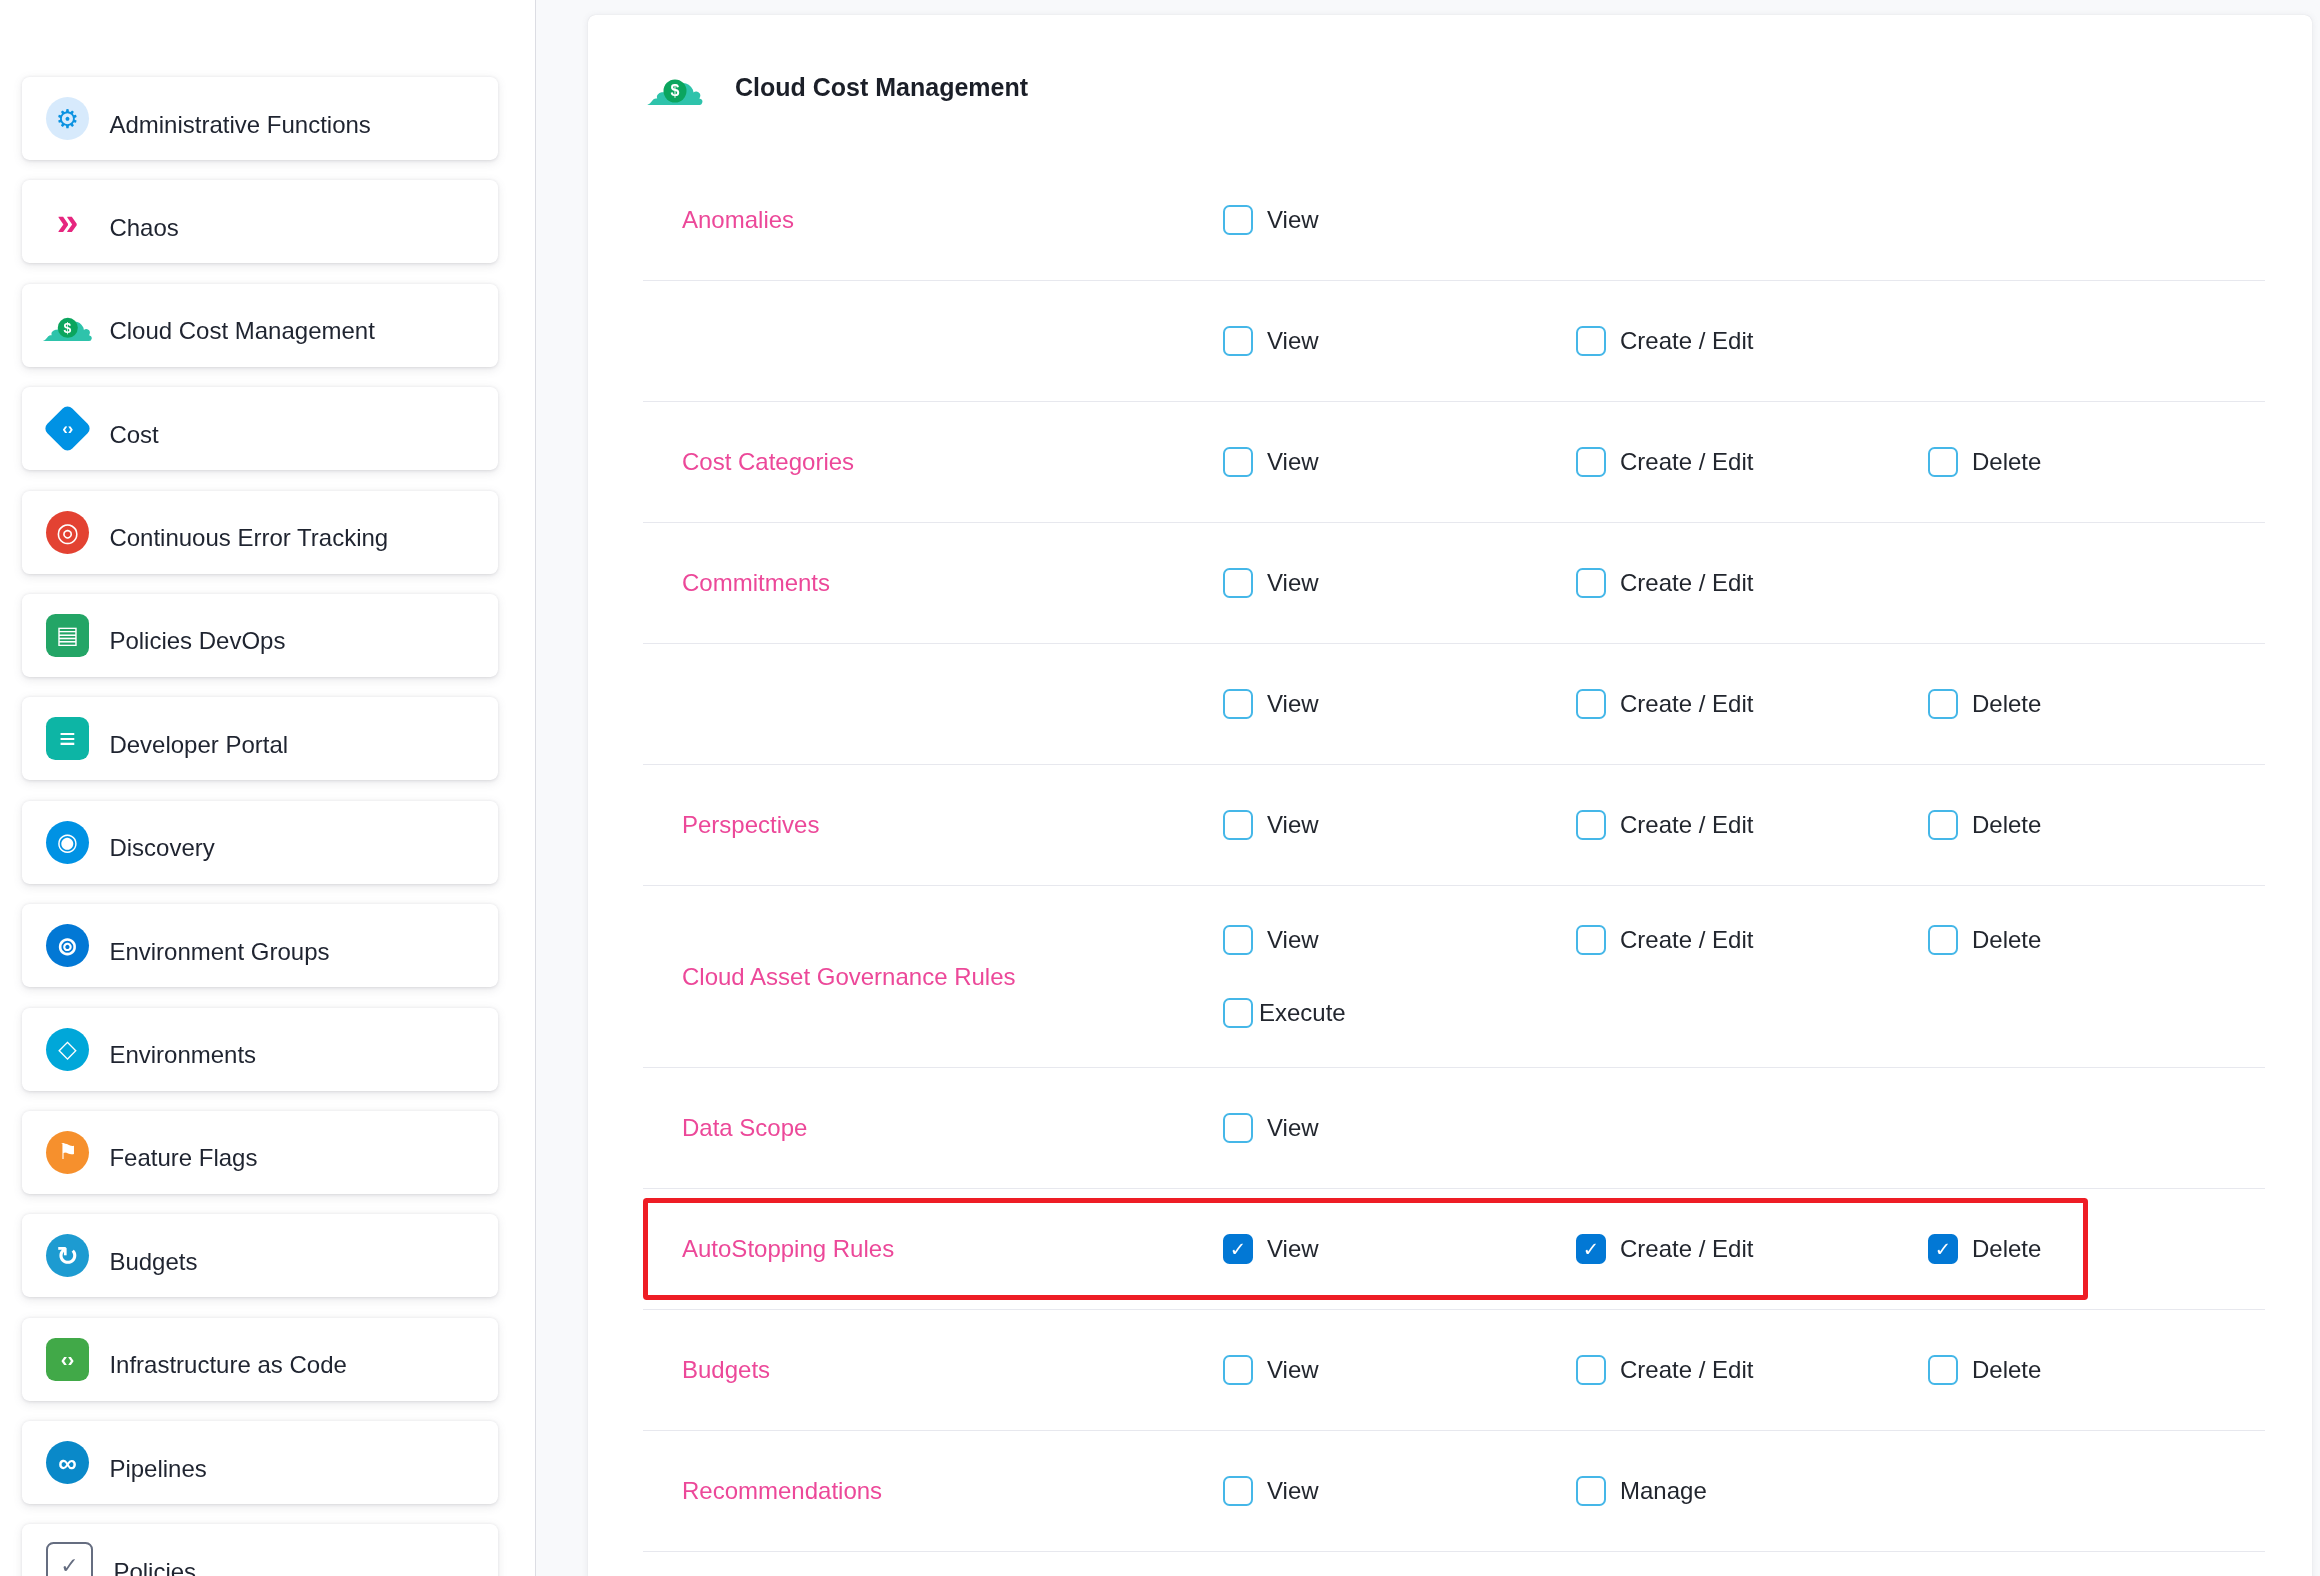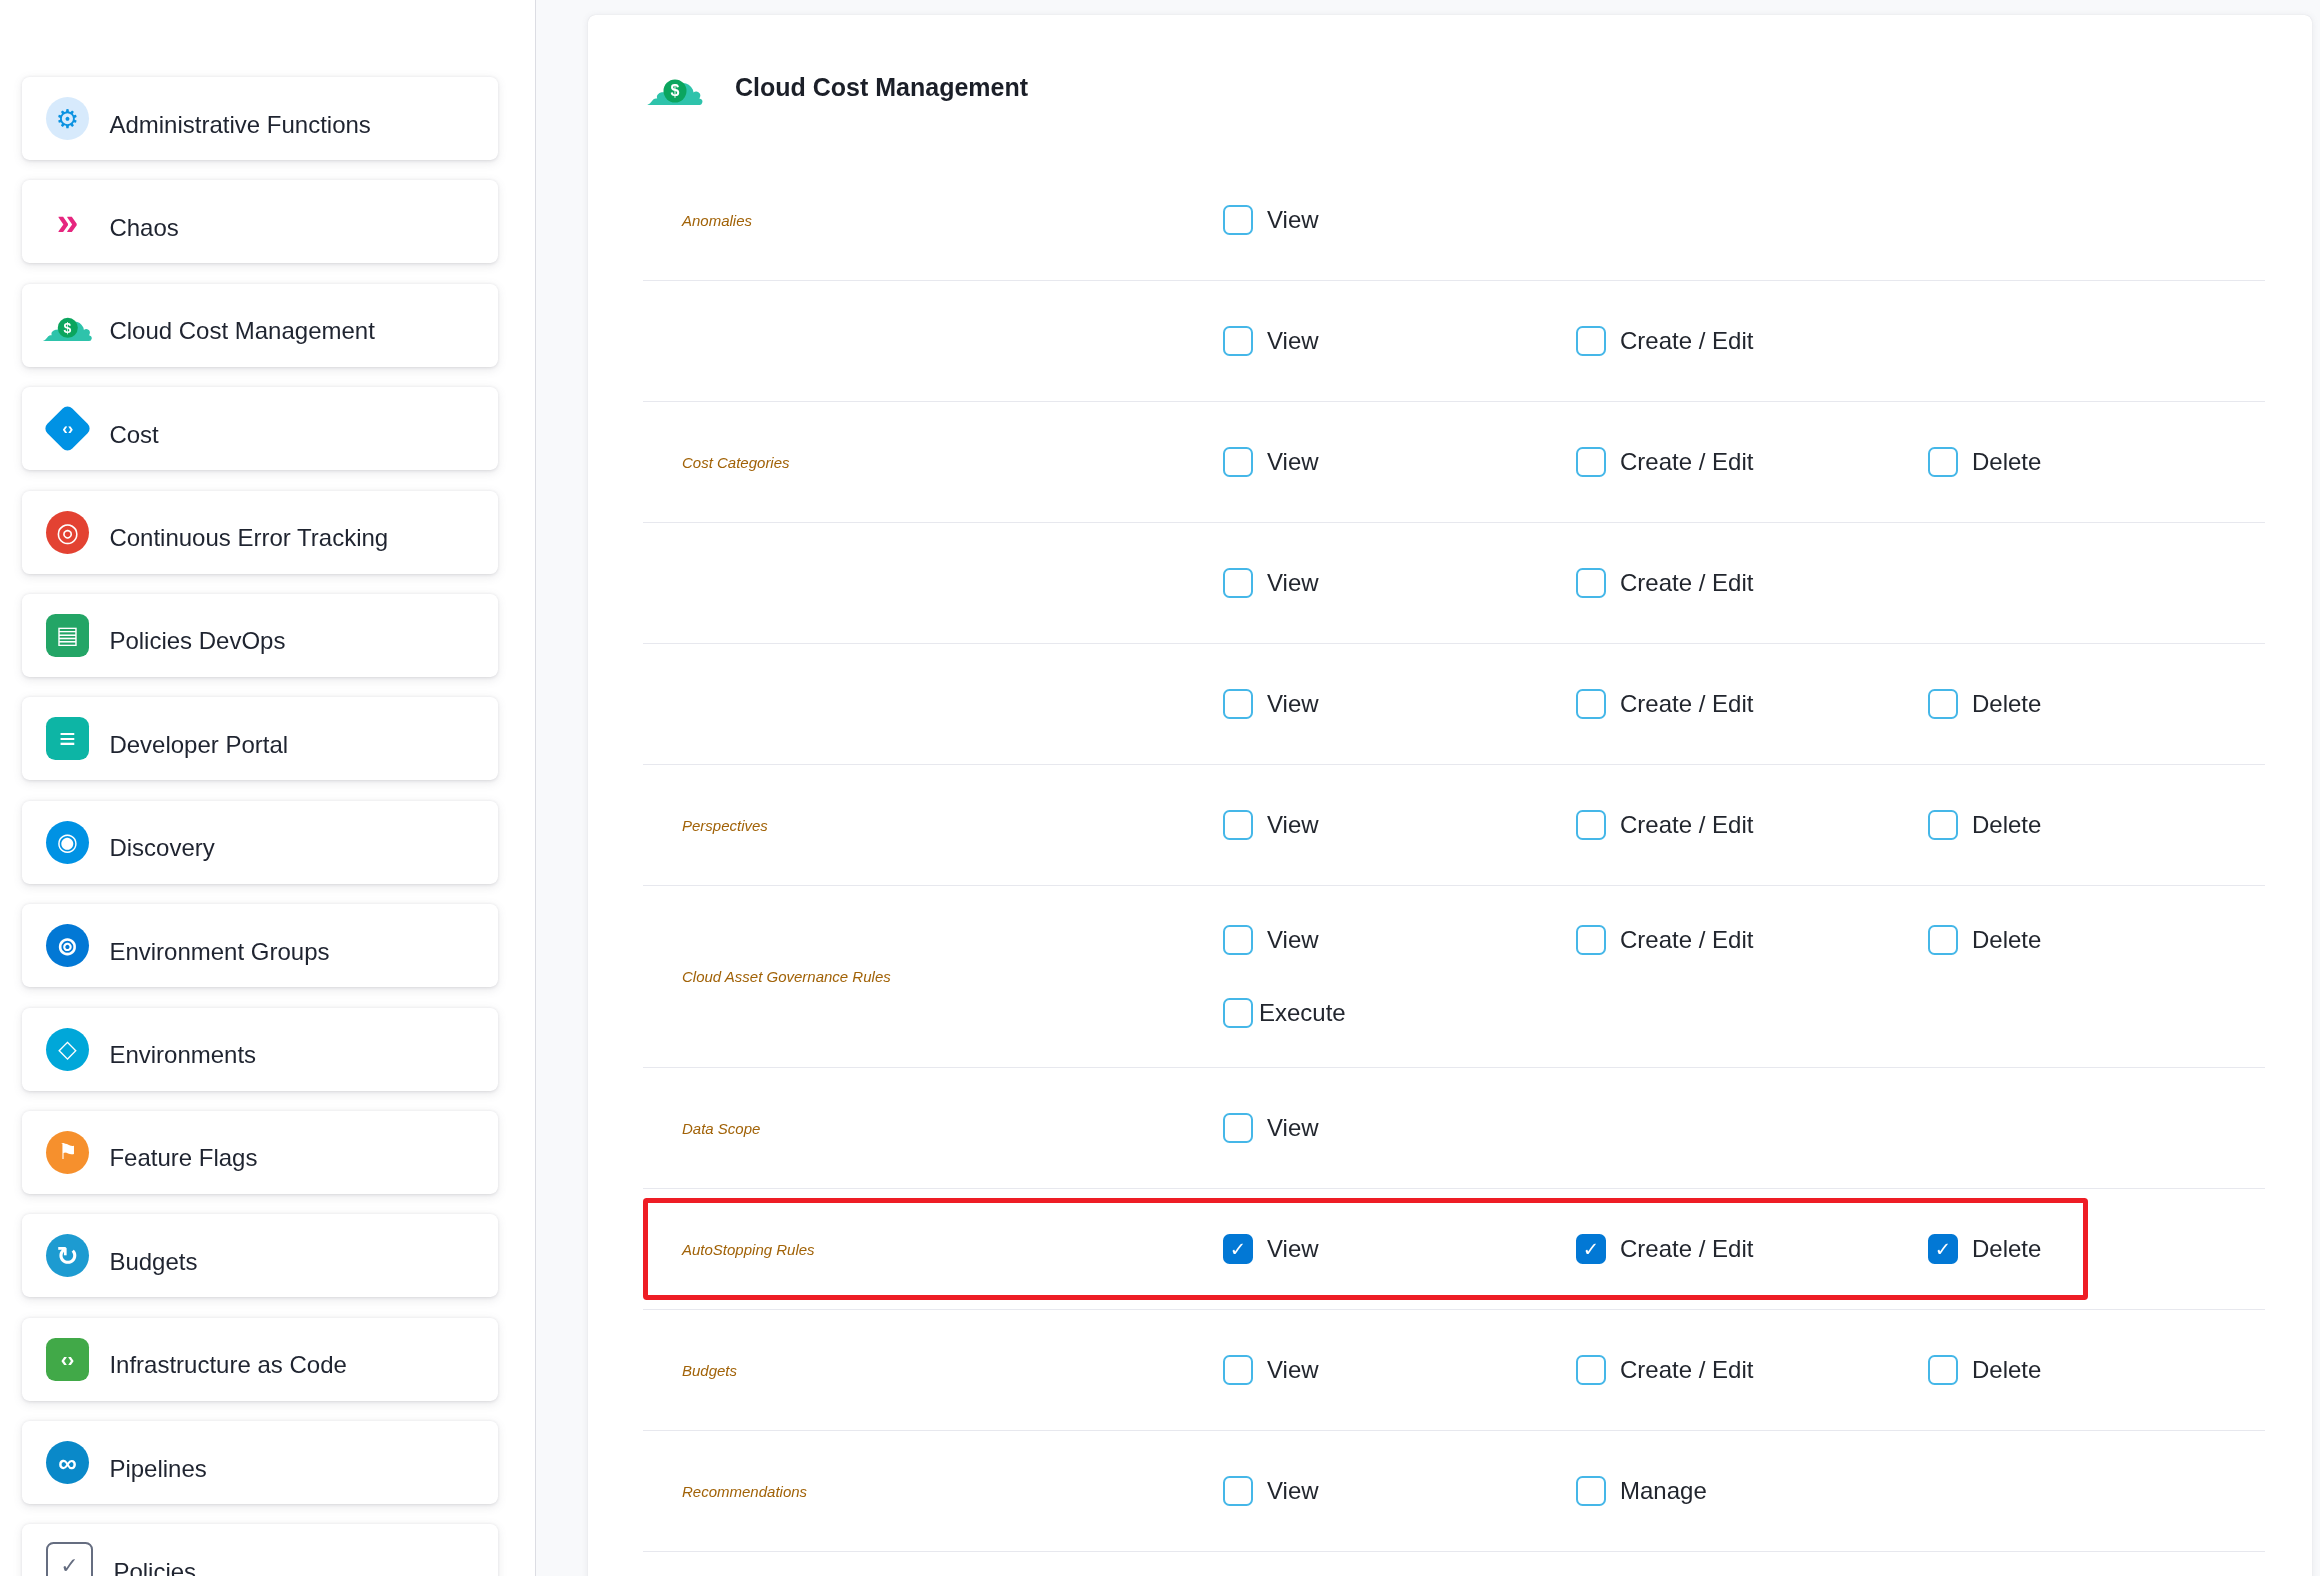--- a/index.html
+++ b/index.html
@@ -51,21 +51,21 @@
   .panel-title{font-size:25px;font-weight:700;color:#1b1f28;}
 
   .perm-rows{margin:43px 47px 0 55px;}
   .perm-row{
     display:grid;grid-template-columns:541px 353px 352px 1fr;
     padding-left:39px;min-height:121px;align-items:center;
     border-bottom:1.9px solid #e7e8ee;position:relative;box-sizing:border-box;
   }
   .perm-row.tall{grid-template-rows:auto auto;row-gap:20.4px;padding-top:28px;padding-bottom:28px;min-height:182px;}
   .perm-row.tall .row-label{grid-row:1 / span 2;align-self:center;}
-  .row-label{font-size:15px;color:#a16207;grid-column:1;font-style:italic;}
+  .row-label{font-size:24px;color:#ec4899;grid-column:1;}
   .perm-cell{display:flex;align-items:center;gap:14px;justify-self:start;cursor:pointer;}
   .perm-label{font-size:24px;color:#22262e;white-space:nowrap;}
   .checkbox{
     width:30px;height:30px;box-sizing:border-box;border:2.8px solid var(--cb-border,#45b7e8);
     border-radius:6.5px;background:#fff;display:flex;align-items:center;justify-content:center;
     color:#fff;font-size:19.5px;font-weight:bold;flex:0 0 auto;
   }
   .checkbox.checked{background:var(--accent,#0278d5);border-color:var(--accent,#0278d5);}
   .highlight-box{
     position:absolute;left:0;top:9.3px;bottom:9.3px;width:1445px;box-sizing:border-box;
@@ -208,20 +208,21 @@
             <label class="perm-cell" style="grid-area: 1 / 3;">
               <span class="checkbox"></span>
               <span class="perm-label">Create / Edit</span>
             </label>
             <label class="perm-cell" style="grid-area: 1 / 4;">
               <span class="checkbox"></span>
               <span class="perm-label">Delete</span>
             </label>
           </div>
           <div class="perm-row">
+            <div class="row-label">Commitments</div>
             <label class="perm-cell" style="grid-area: 1 / 2;">
               <span class="checkbox"></span>
               <span class="perm-label">View</span>
             </label>
             <label class="perm-cell" style="grid-area: 1 / 3;">
               <span class="checkbox"></span>
               <span class="perm-label">Create / Edit</span>
             </label>
           </div>
           <div class="perm-row">

